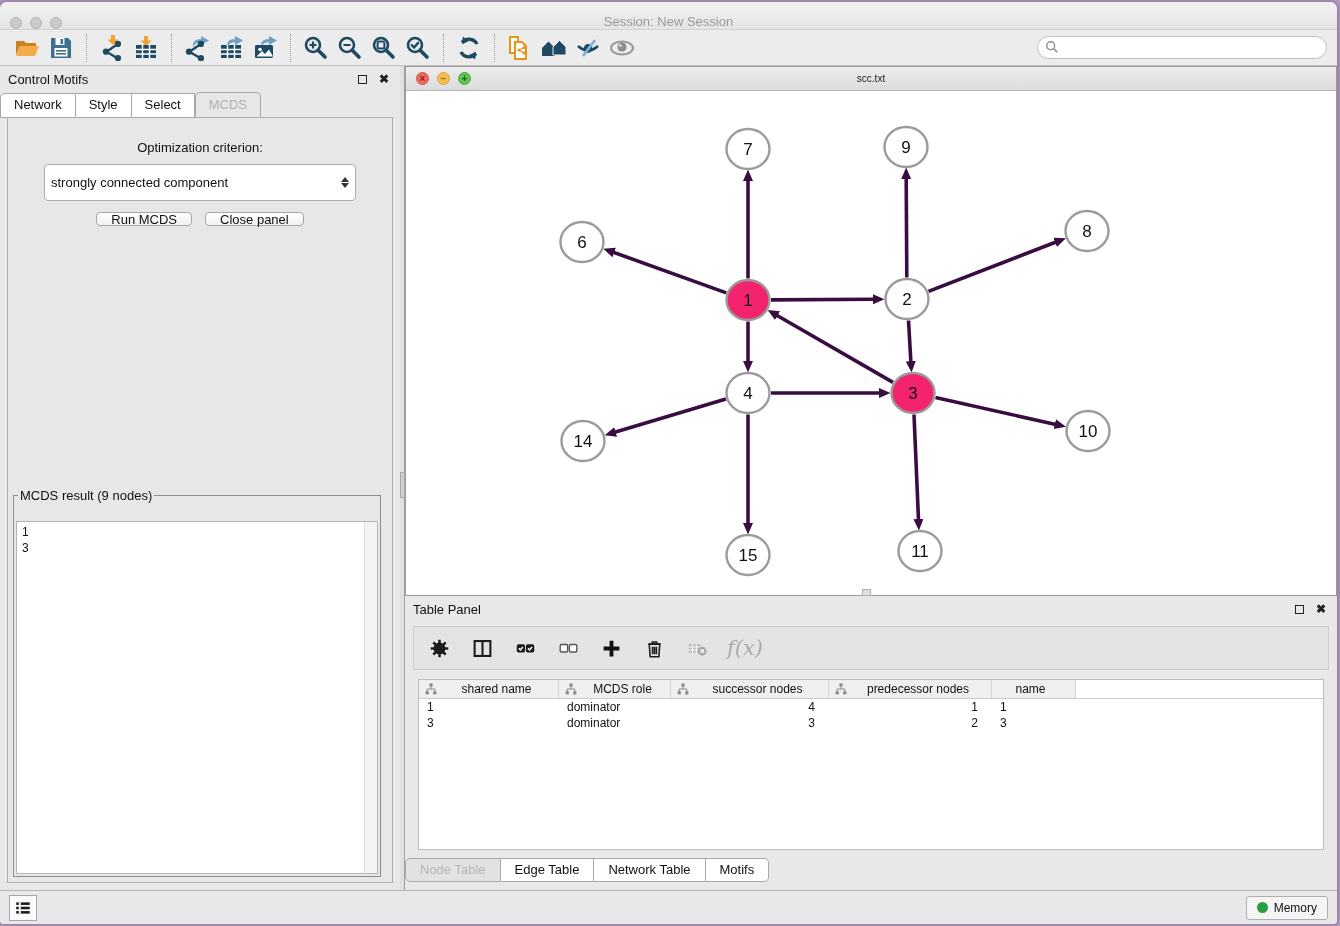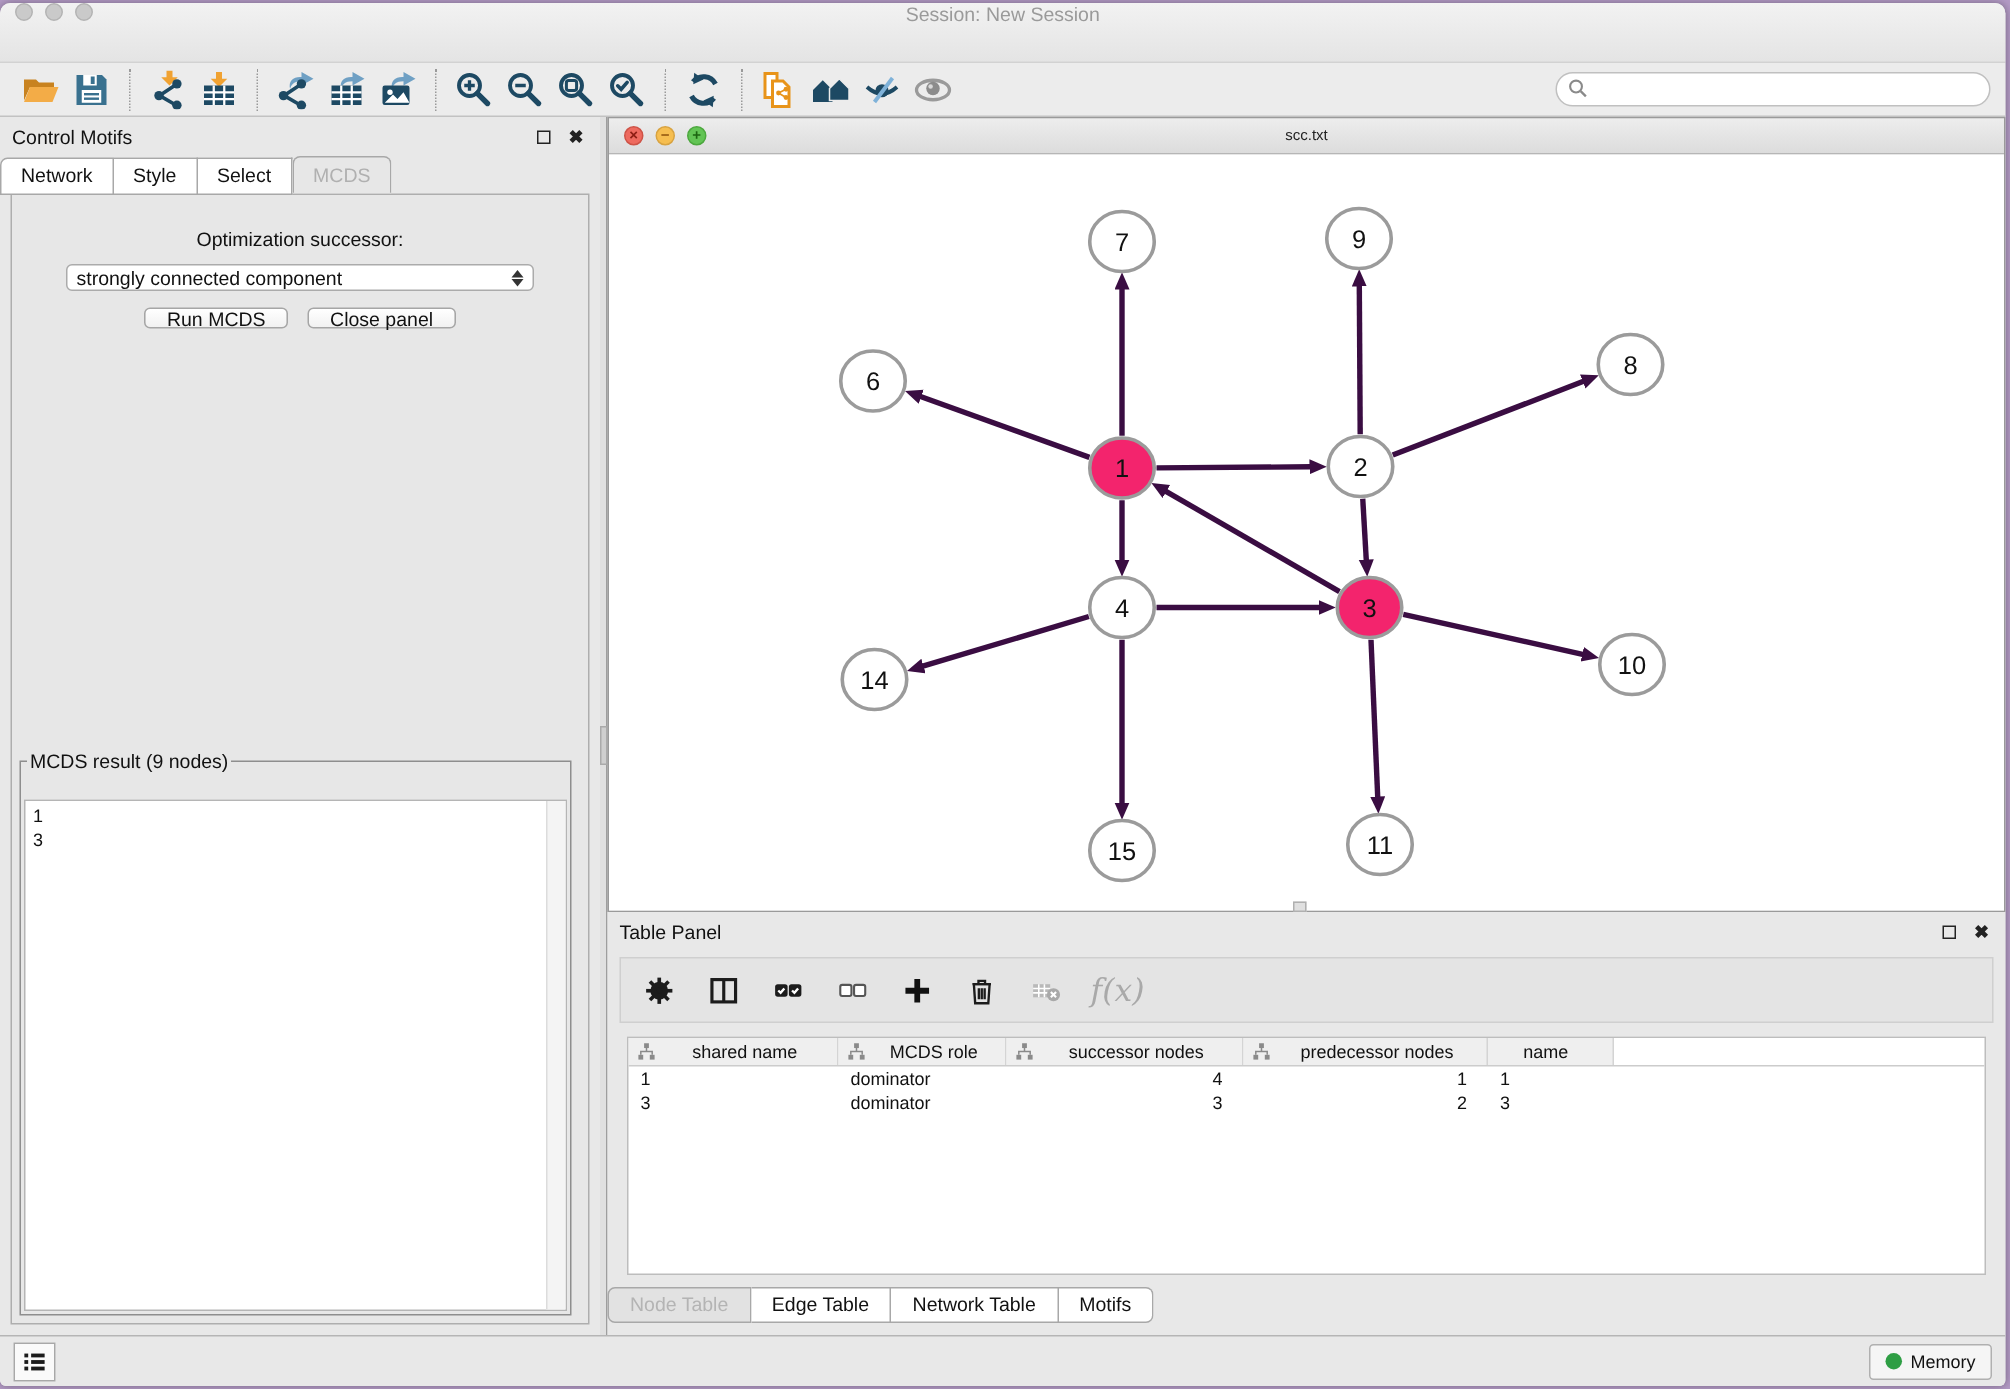--- a/index.html
+++ b/index.html
@@ -2,22 +2,22 @@
 <html><head>
 <meta charset="utf-8">
 <style>
   * { margin:0; padding:0; box-sizing:border-box; }
   html,body { width:1340px; height:926px; }
   body { background:#b49bc6; font-family:"Liberation Sans", sans-serif; position:relative; overflow:hidden; }
   .window { position:absolute; top:2px; left:0; right:3px; bottom:2px; background:#e8e8e8;
             border-radius:7px 7px 4px 4px; overflow:hidden; display:flex; flex-direction:column;
             box-shadow:0 0 6px rgba(0,0,0,.35); }
   
-  .titlebar { height:40px; background:linear-gradient(#f2f2f2,#e4e4e4); border-bottom:1px solid #d2d2d2;
-              display:flex; align-items:flex-start; position:relative; flex:0 0 auto; }
+  .titlebar { height:28px; background:linear-gradient(#f2f2f2,#e4e4e4); border-bottom:1px solid #d2d2d2;
+              display:flex; align-items:flex-end; position:relative; flex:0 0 auto; }
   .lights { display:flex; gap:8px; margin-left:10px; }
   .light { width:12px; height:12px; border-radius:50%; background:#cacaca; border:1px solid #b4b4b4; }
   .titlebar .title { position:absolute; left:0; right:0; text-align:center; color:#9a9a9a; font-size:13px; }
   
   .toolbar { height:36px; background:#ececec; border-bottom:1px solid #c2c2c2; display:flex;
              align-items:center; padding:0 10px; flex:0 0 auto; }
   .tbtn { width:34px; height:30px; display:flex; align-items:center; justify-content:center; }
   .tbtn svg { width:26px; height:26px; }
   .tsep { width:1px; height:28px; border-left:1px dotted #9a9a9a; margin:0 8px; }
   .searchbox { margin-left:auto; position:relative; width:290px; }
@@ -35,21 +35,21 @@
   .float-glyph { width:9px; height:9px; border:1.5px solid #222; }
   .tabs { display:flex; position:relative; z-index:2; }
   .tab { font-size:13px; padding:3px 13px 4px; background:#fff; border:1px solid #a8a8a8; border-left:none;
          color:#111; border-radius:0; position:relative; top:1px; }
   .tab:first-child { border-left:1px solid #a8a8a8; border-top-left-radius:5px; }
   .tab:last-child { border-top-right-radius:5px; }
   .tab.active { background:#e7e7e7; color:#b0b0b0; border-top-left-radius:5px; border-top-right-radius:5px;
                 border-left:1px solid #a8a8a8; padding-top:4px; top:0; border-bottom:1px solid #e7e7e7; }
   .cp-content { flex:1; margin:0 7px 7px 7px; border:1px solid #aeaeae; background:#e7e7e7; position:relative; }
   .opt-label { text-align:center; font-size:13px; margin-top:22px; color:#111; }
-  .selectbox { margin:9px auto 0; width:312px; height:18px; background:#fff; border:1px solid #ababab;
+  .selectbox { margin:9px auto 0; width:312px; height:37px; background:#fff; border:1px solid #ababab;
                border-radius:4px; display:flex; align-items:center; font-size:13px; padding:0 6px; color:#111; }
   .selectbox .sp { flex:1; }
   .chev { display:flex; flex-direction:column; gap:1px; align-items:center; }
   .chev i { width:0; height:0; border-left:4px solid transparent; border-right:4px solid transparent; }
   .chev .up { border-bottom:5px solid #333; }
   .chev .dn { border-top:5px solid #333; }
   .btnrow { display:flex; justify-content:center; gap:13px; margin-top:11px; }
   .pbtn { height:14px; background:linear-gradient(#ffffff,#f1f1f1); border:1px solid #a6a6a6; border-radius:4px;
           font-size:13px; padding:0 14px; color:#111; display:flex; align-items:center; }
   fieldset.result { position:absolute; left:5px; right:11px; top:370px; bottom:5px; border:1px solid #8e8e8e;
@@ -292,21 +292,21 @@
           </span>
         <span class="wbtn">✖</span>
       </div>
       <div class="tabs" id="cp-tabs">
           <div class="tab">Network</div>
           <div class="tab">Style</div>
           <div class="tab">Select</div>
           <div class="tab active">MCDS</div>
         </div>
       <div class="cp-content">
-        <div class="opt-label">Optimization successor:</div>
+        <div class="opt-label">Optimization criterion:</div>
         <div class="selectbox">
           <span>strongly connected component</span>
           <span class="sp"></span>
           <span class="chev">
               <i class="up"></i>
               <i class="dn"></i>
             </span>
         </div>
         <div class="btnrow">
           <div class="pbtn">Run MCDS</div>

